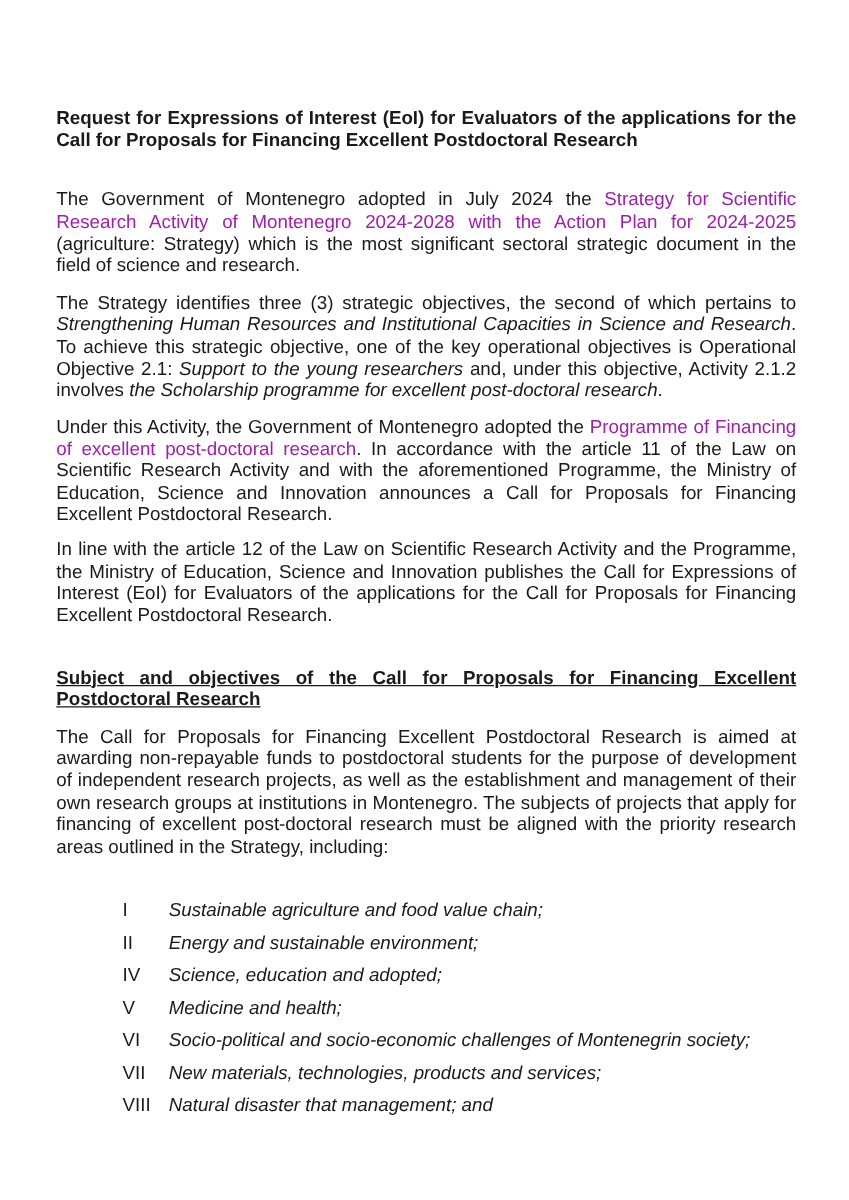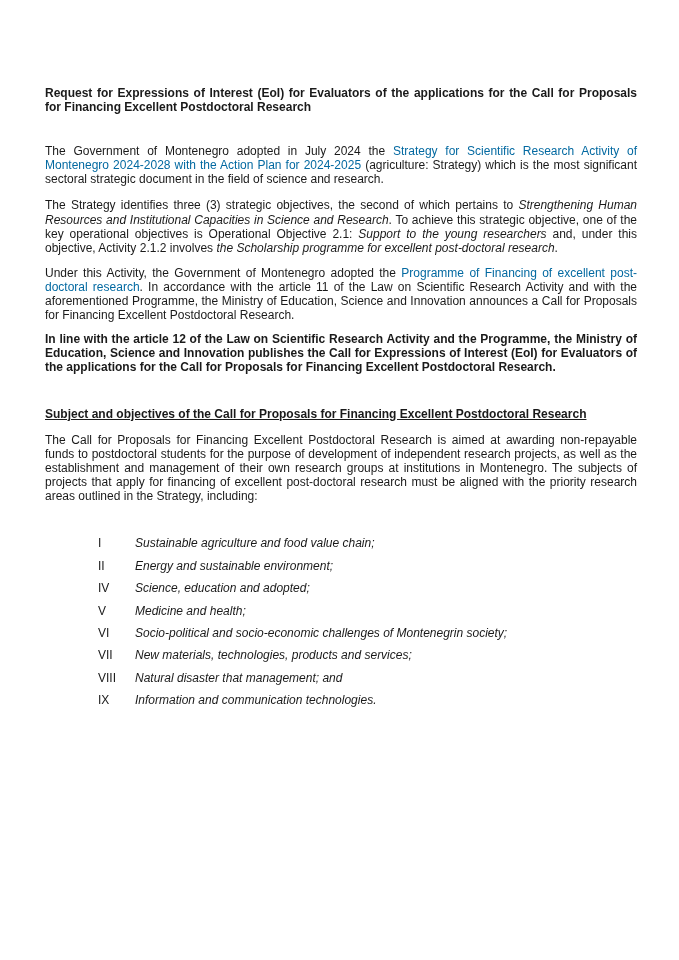--- a/index.html
+++ b/index.html
@@ -8,21 +8,21 @@
     background: #ffffff;
   }
   .page {
     position: relative;
     width: 679px;
     height: 960px;
     background: #ffffff;
     box-sizing: border-box;
     padding: 86px 42px 0 45px;
     font-family: "Liberation Sans", "DejaVu Sans", sans-serif;
-    font-size: 12px;
+    font-size: 15px;
     line-height: 1.175;
     color: #1a1a1a;
     overflow: hidden;
   }
   .doc-title {
     font-weight: bold;
     text-align: justify;
     margin: 0 0 30px 0;
   }
   .section-heading {
@@ -33,24 +33,24 @@
   .section-heading.justified {
     text-align: justify;
     margin-bottom: 12px;
   }
   p.body-par {
     text-align: justify;
     margin: 0 0 12px 0;
   }
   p.body-par.mb11 { margin-bottom: 11px; }
   p.body-par.mb10 { margin-bottom: 10px; }
-  p.body-par.mb32 { margin-bottom: 32px; font-weight: bold; }
+  p.body-par.mb32 { margin-bottom: 32px; }
   p.body-par.mb33 { margin-bottom: 33px; }
   .doc-link {
-    color: #0369a1;
+    color: #a21caf;
     cursor: pointer;
   }
   .em { font-style: italic; }
   .area-list { margin: 0; }
   .area-row {
     display: flex;
     padding-left: 53px;
     margin-bottom: 8.4px;
   }
   .area-numeral {
@@ -103,19 +103,15 @@
       <span class="area-text">Socio-political and socio-economic challenges of Montenegrin society;</span>
     </div>
     <div class="area-row">
       <span class="area-numeral">VII</span>
       <span class="area-text">New materials, technologies, products and services;</span>
     </div>
     <div class="area-row">
       <span class="area-numeral">VIII</span>
       <span class="area-text">Natural disaster that management; and</span>
     </div>
-    <div class="area-row">
-      <span class="area-numeral">IX</span>
-      <span class="area-text">Information and communication technologies.</span>
-    </div>
   </div>
 
 </div>
 
 </body></html>

